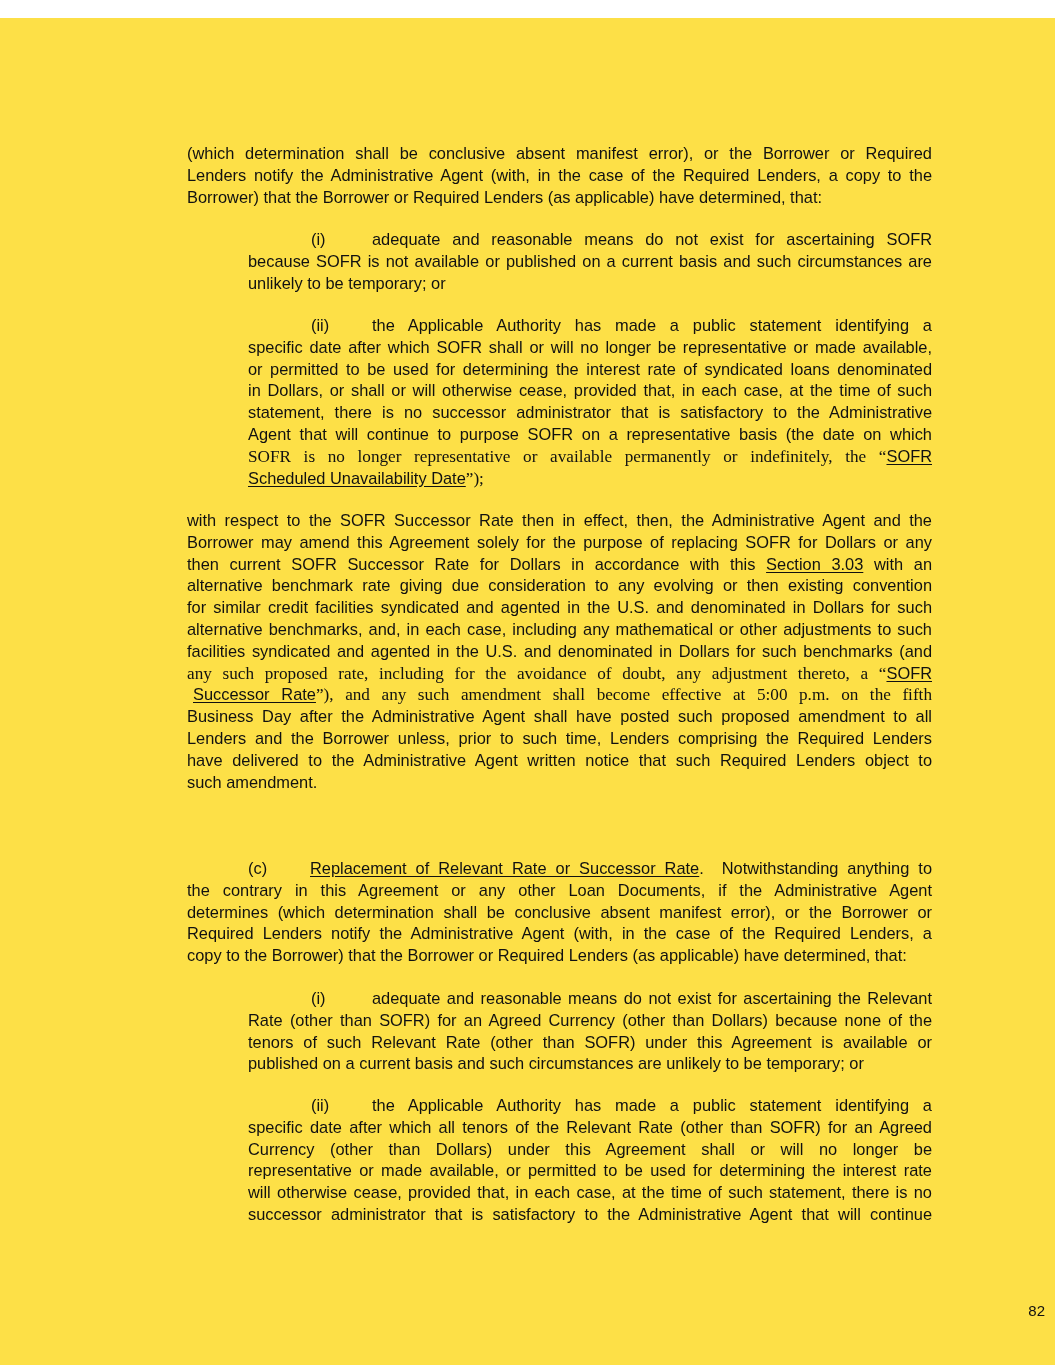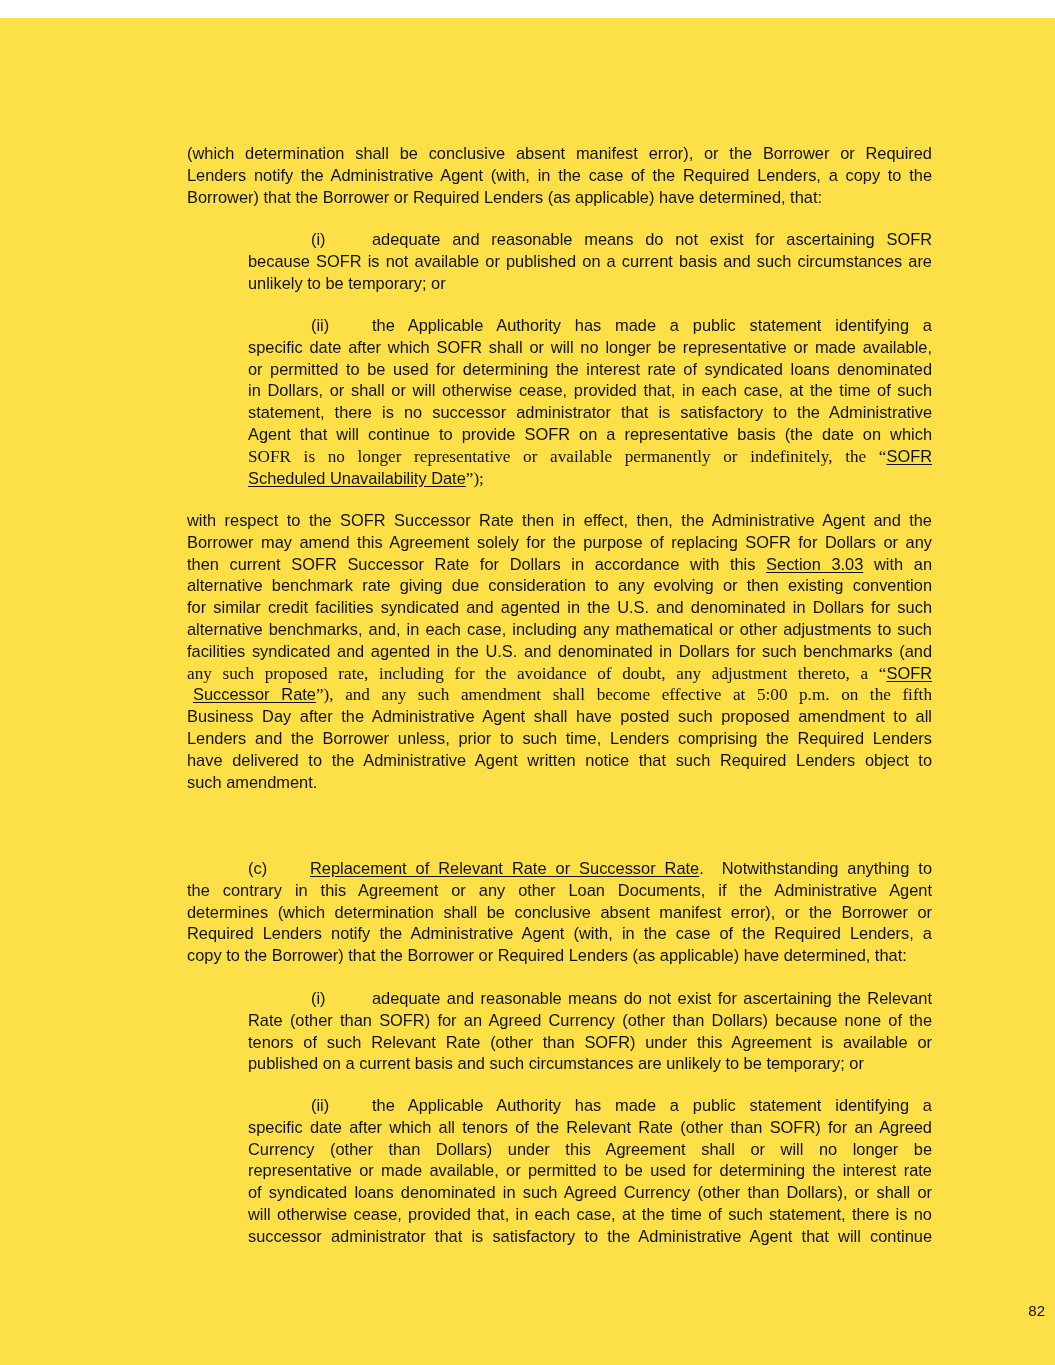--- a/index.html
+++ b/index.html
@@ -42,21 +42,21 @@
     <span class="line">because SOFR is not available or published on a current basis and such circumstances are</span>
     <span class="line last">unlikely to be temporary; or</span>
   </div>
 
   <div class="para" style="left:248px; top:297px; width:684px;">
     <span class="line" style="padding-left:63px;"><span class="label-i">(ii)</span><span>the Applicable Authority has made a public statement identifying a</span></span>
     <span class="line">specific date after which SOFR shall or will no longer be representative or made available,</span>
     <span class="line">or permitted to be used for determining the interest rate of syndicated loans denominated</span>
     <span class="line">in Dollars, or shall or will otherwise cease, provided that, in each case, at the time of such</span>
     <span class="line">statement, there is no successor administrator that is satisfactory to the Administrative</span>
-    <span class="line">Agent that will continue to provide SOFR on a representative basis (the date on which</span>
+    <span class="line">Agent that will continue to purpose SOFR on a representative basis (the date on which</span>
     <span class="line serif"><span>SOFR is no longer representative or available permanently or indefinitely, the “</span><span class="u" style="font-family:'Liberation Sans',sans-serif;font-size:16.4px;">SOFR</span></span>
     <span class="line last"><span class="u">Scheduled Unavailability Date</span><span class="serif">”);</span></span>
   </div>
 
   <div class="para" style="left:187px; top:492px; width:745px;">
     <span class="line">with respect to the SOFR Successor Rate then in effect, then, the Administrative Agent and the</span>
     <span class="line">Borrower may amend this Agreement solely for the purpose of replacing SOFR for Dollars or any</span>
     <span class="line"><span style="white-space:pre;">then current SOFR Successor Rate for Dollars in accordance with this </span><span class="u">Section 3.03</span><span style="white-space:pre;"> with an</span></span>
     <span class="line">alternative benchmark rate giving due consideration to any evolving or then existing convention</span>
     <span class="line">for similar credit facilities syndicated and agented in the U.S. and denominated in Dollars for such</span>
@@ -83,19 +83,18 @@
     <span class="line">Rate (other than SOFR) for an Agreed Currency (other than Dollars) because none of the</span>
     <span class="line">tenors of such Relevant Rate (other than SOFR) under this Agreement is available or</span>
     <span class="line last">published on a current basis and such circumstances are unlikely to be temporary; or</span>
   </div>
 
   <div class="para" style="left:248px; top:1077px; width:684px;">
     <span class="line" style="padding-left:63px;"><span class="label-i">(ii)</span><span>the Applicable Authority has made a public statement identifying a</span></span>
     <span class="line">specific date after which all tenors of the Relevant Rate (other than SOFR) for an Agreed</span>
     <span class="line">Currency (other than Dollars) under this Agreement shall or will no longer be</span>
     <span class="line">representative or made available, or permitted to be used for determining the interest rate</span>
-    <span class="line">of syndicated loans denominated in such Agreed Currency (other than Dollars), or shall or</span>
     <span class="line">will otherwise cease, provided that, in each case, at the time of such statement, there is no</span>
     <span class="line">successor administrator that is satisfactory to the Administrative Agent that will continue</span>
   </div>
 
   <div class="page-num">82</div>
 </div>
 
 </body></html>

